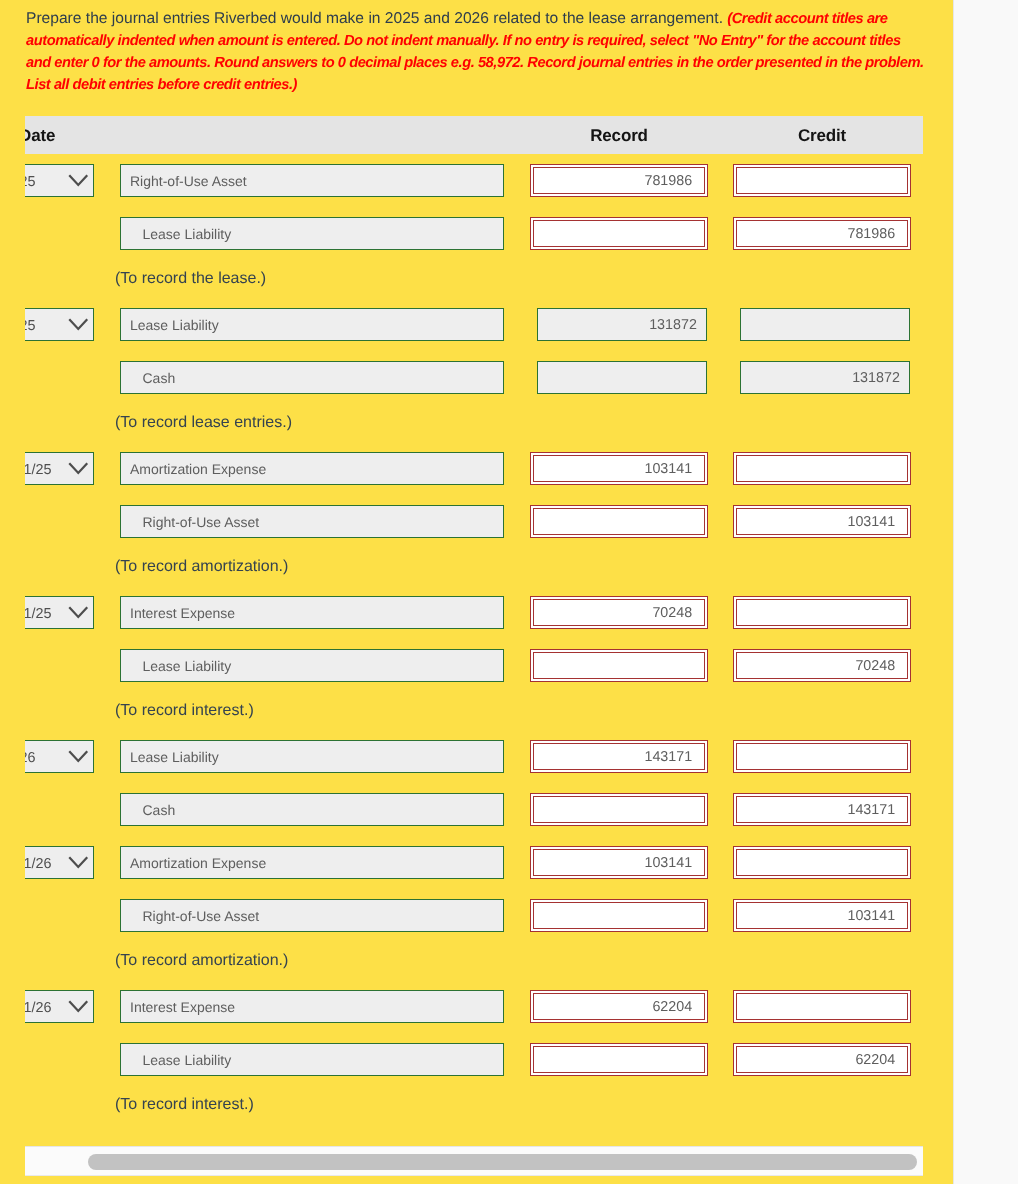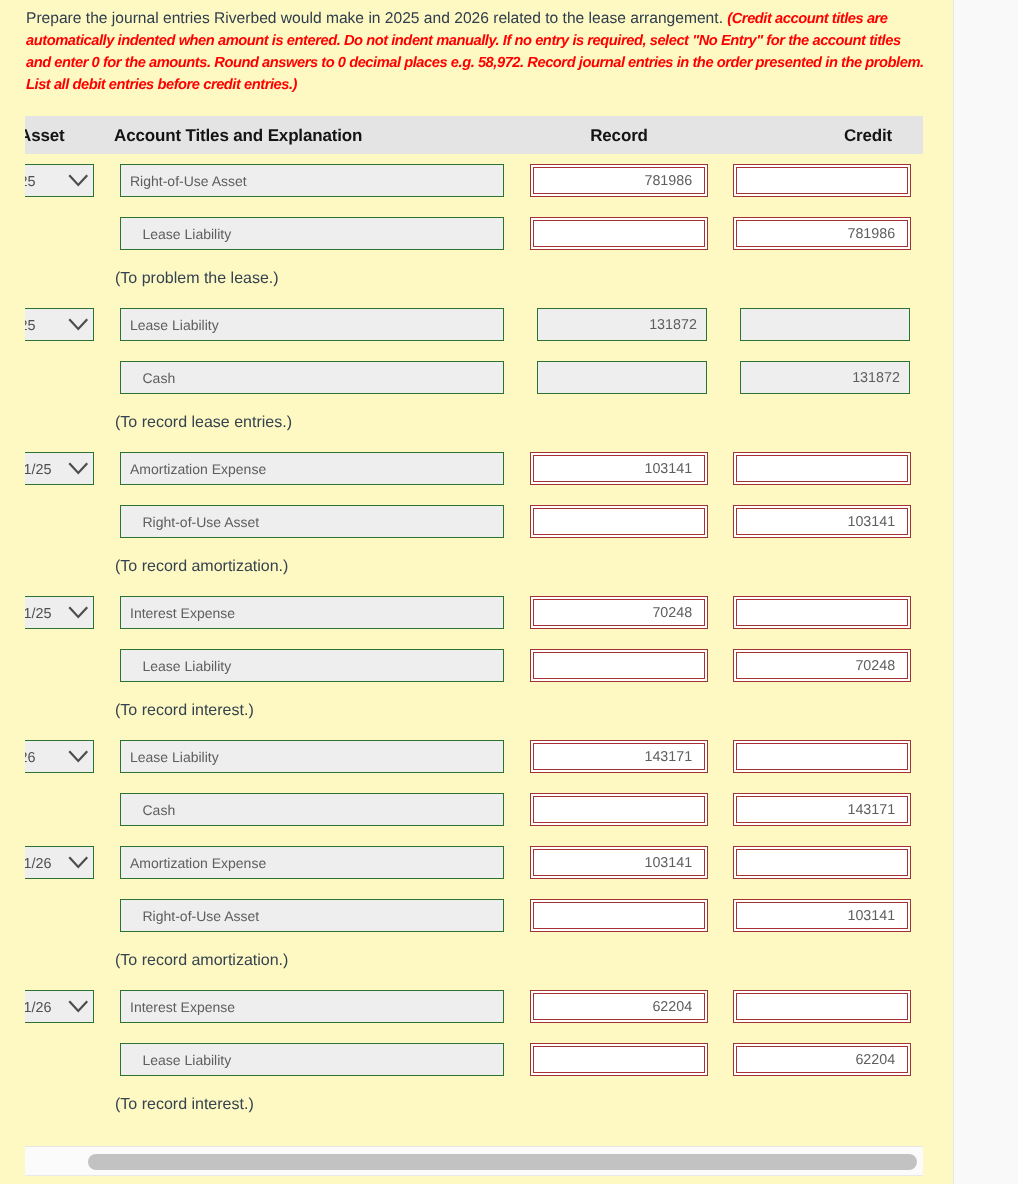--- a/index.html
+++ b/index.html
@@ -6,21 +6,21 @@
   * { box-sizing: border-box; }
   .prompt, .thead .h, .dsel, .acct, .amt, .note { filter:opacity(1); }
   html, body { margin:0; padding:0; }
   body {
     width:1018px; height:1184px; overflow:hidden; will-change:transform;
     font-family:"Liberation Sans", sans-serif;
     background:#ffffff;
     -webkit-font-smoothing:antialiased;
     text-rendering:geometricPrecision;
   }
-  .page { position:relative; width:1018px; height:1184px; background:#fef9c3; }
+  .page { position:relative; width:1018px; height:1184px; background:#fde047; }
 
   
   .right-pane { position:absolute; left:953px; top:0; width:65px; height:1184px;
      background:#f9f9f9; border-left:1px solid #e6e6e6; }
 
   
   .prompt { margin:0; position:absolute; left:26px; top:7.7px; width:900px;
      font-size:15.6px; line-height:22px; color:#2e3d4c; }
   .prompt .req { color:#ff0000; font-weight:bold; font-style:italic; font-size:14.7px; letter-spacing:-0.46px; }
 
@@ -68,24 +68,23 @@
 </head>
 <body>
 
 <div class="page">
 
   <p class="prompt"><span>Prepare the journal entries Riverbed would make in 2025 and 2026 related to the lease arrangement. </span><span class="req">(Credit account titles are automatically indented when amount is entered. Do not indent manually. If no entry is required, select "No Entry" for the account titles and enter 0 for the amounts. Round answers to 0 decimal places e.g. 58,972. Record journal entries in the order presented in the problem. List all debit entries before credit entries.)</span></p>
 
   <div class="viewport">
     <div class="tablewrap">
       <div class="thead">
-        <div class="h" style="left:79px">Asset</div>
-        <div class="h" style="left:174px">Account Titles and Explanation</div>
+        <div class="h" style="left:79px">Date</div>
         <div class="h ctr" style="left:679px">Record</div>
-        <div class="h ctr" style="left:928px">Credit</div>
+        <div class="h ctr" style="left:882px">Credit</div>
       </div>
       <div class="rows" id="rows">
           <div class="row" style="top:10px">
             <div class="dsel" style="left:45px;width:109px">
               <span class="txt">1/1/25</span>
               <svg class="chev" viewBox="0 0 20.5 12.4">
                 <path d="M1.25 1.25 L10.25 10.9 L19.25 1.25" fill="none" stroke="#4d4d4d" stroke-width="2.25" stroke-linecap="butt" stroke-linejoin="miter"></path>
               </svg>
             </div>
             <div class="acct" style="left:180px;width:384px">
@@ -103,21 +102,21 @@
               <span class="t" style="left:21.5px">Lease Liability</span>
             </div>
             <div class="amt err" style="left:590.1px;width:177.9px">
               <span class="v"></span>
             </div>
             <div class="amt err" style="left:793.1px;width:177.9px">
               <span class="v">781986</span>
             </div>
           </div>
           <div class="row" style="top:116px">
-            <div class="note" style="left:175px">(To problem the lease.)</div>
+            <div class="note" style="left:175px">(To record the lease.)</div>
           </div>
           <div class="row" style="top:154px">
             <div class="dsel" style="left:45px;width:109px">
               <span class="txt">1/1/25</span>
               <svg class="chev" viewBox="0 0 20.5 12.4">
                 <path d="M1.25 1.25 L10.25 10.9 L19.25 1.25" fill="none" stroke="#4d4d4d" stroke-width="2.25" stroke-linecap="butt" stroke-linejoin="miter"></path>
               </svg>
             </div>
             <div class="acct" style="left:180px;width:384px">
               <span class="t" style="left:9px">Lease Liability</span>

